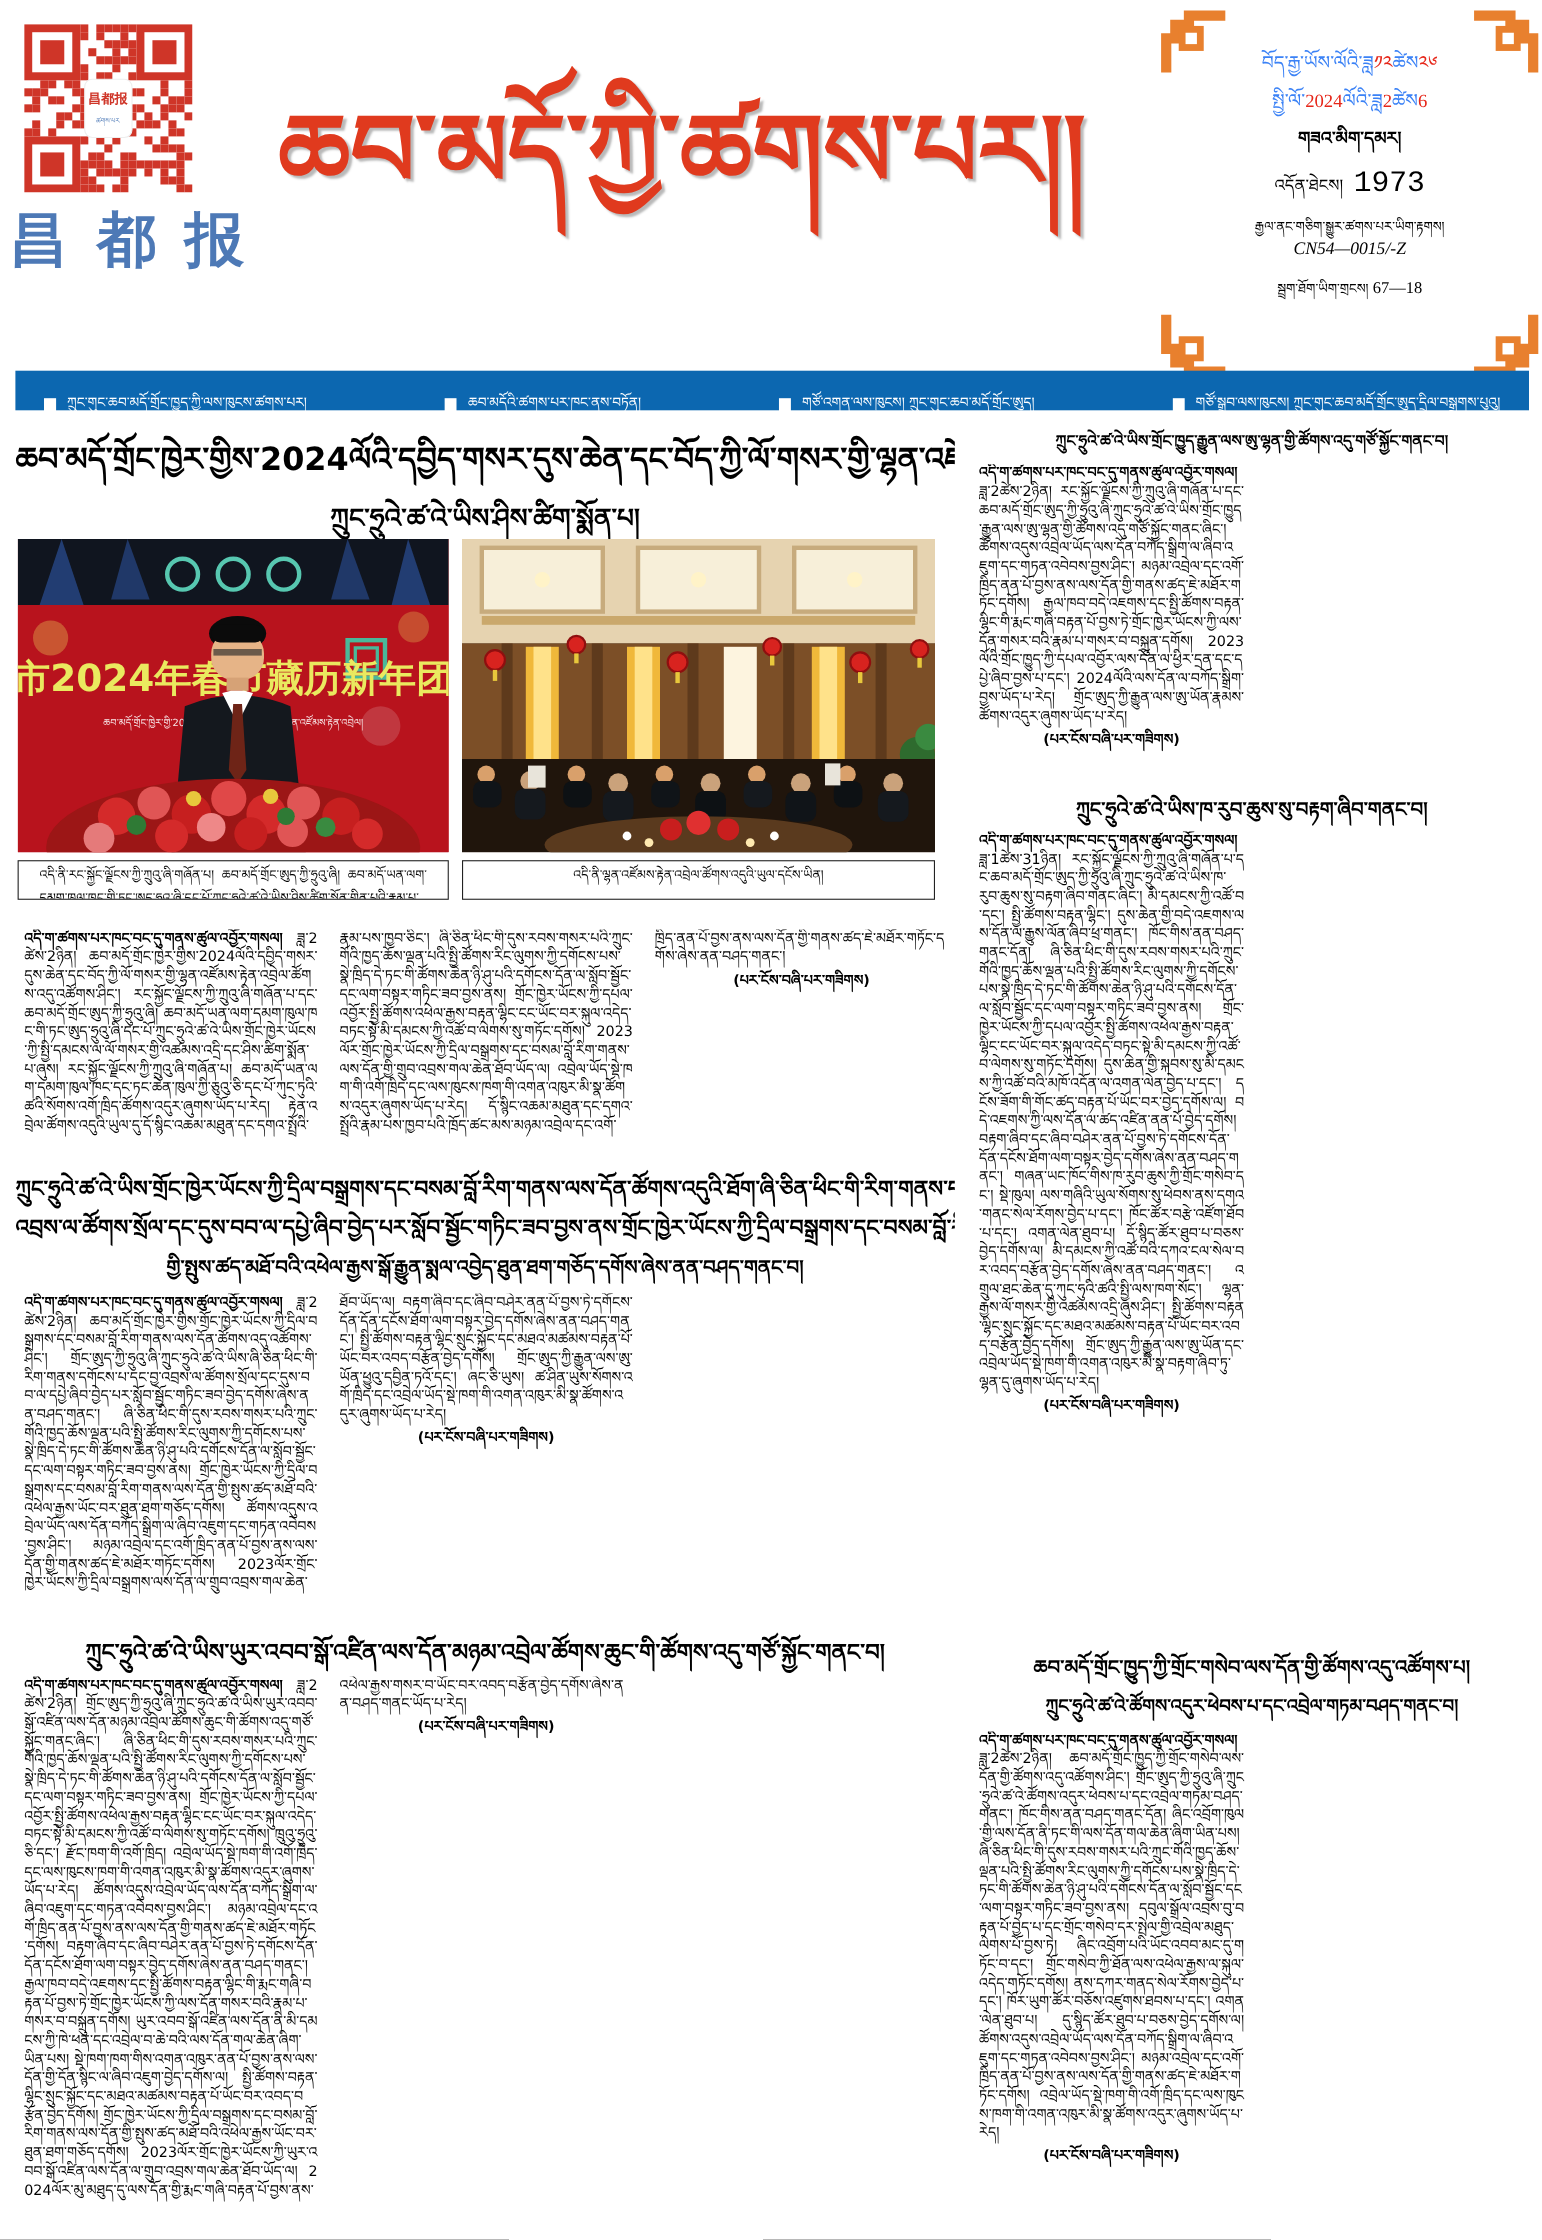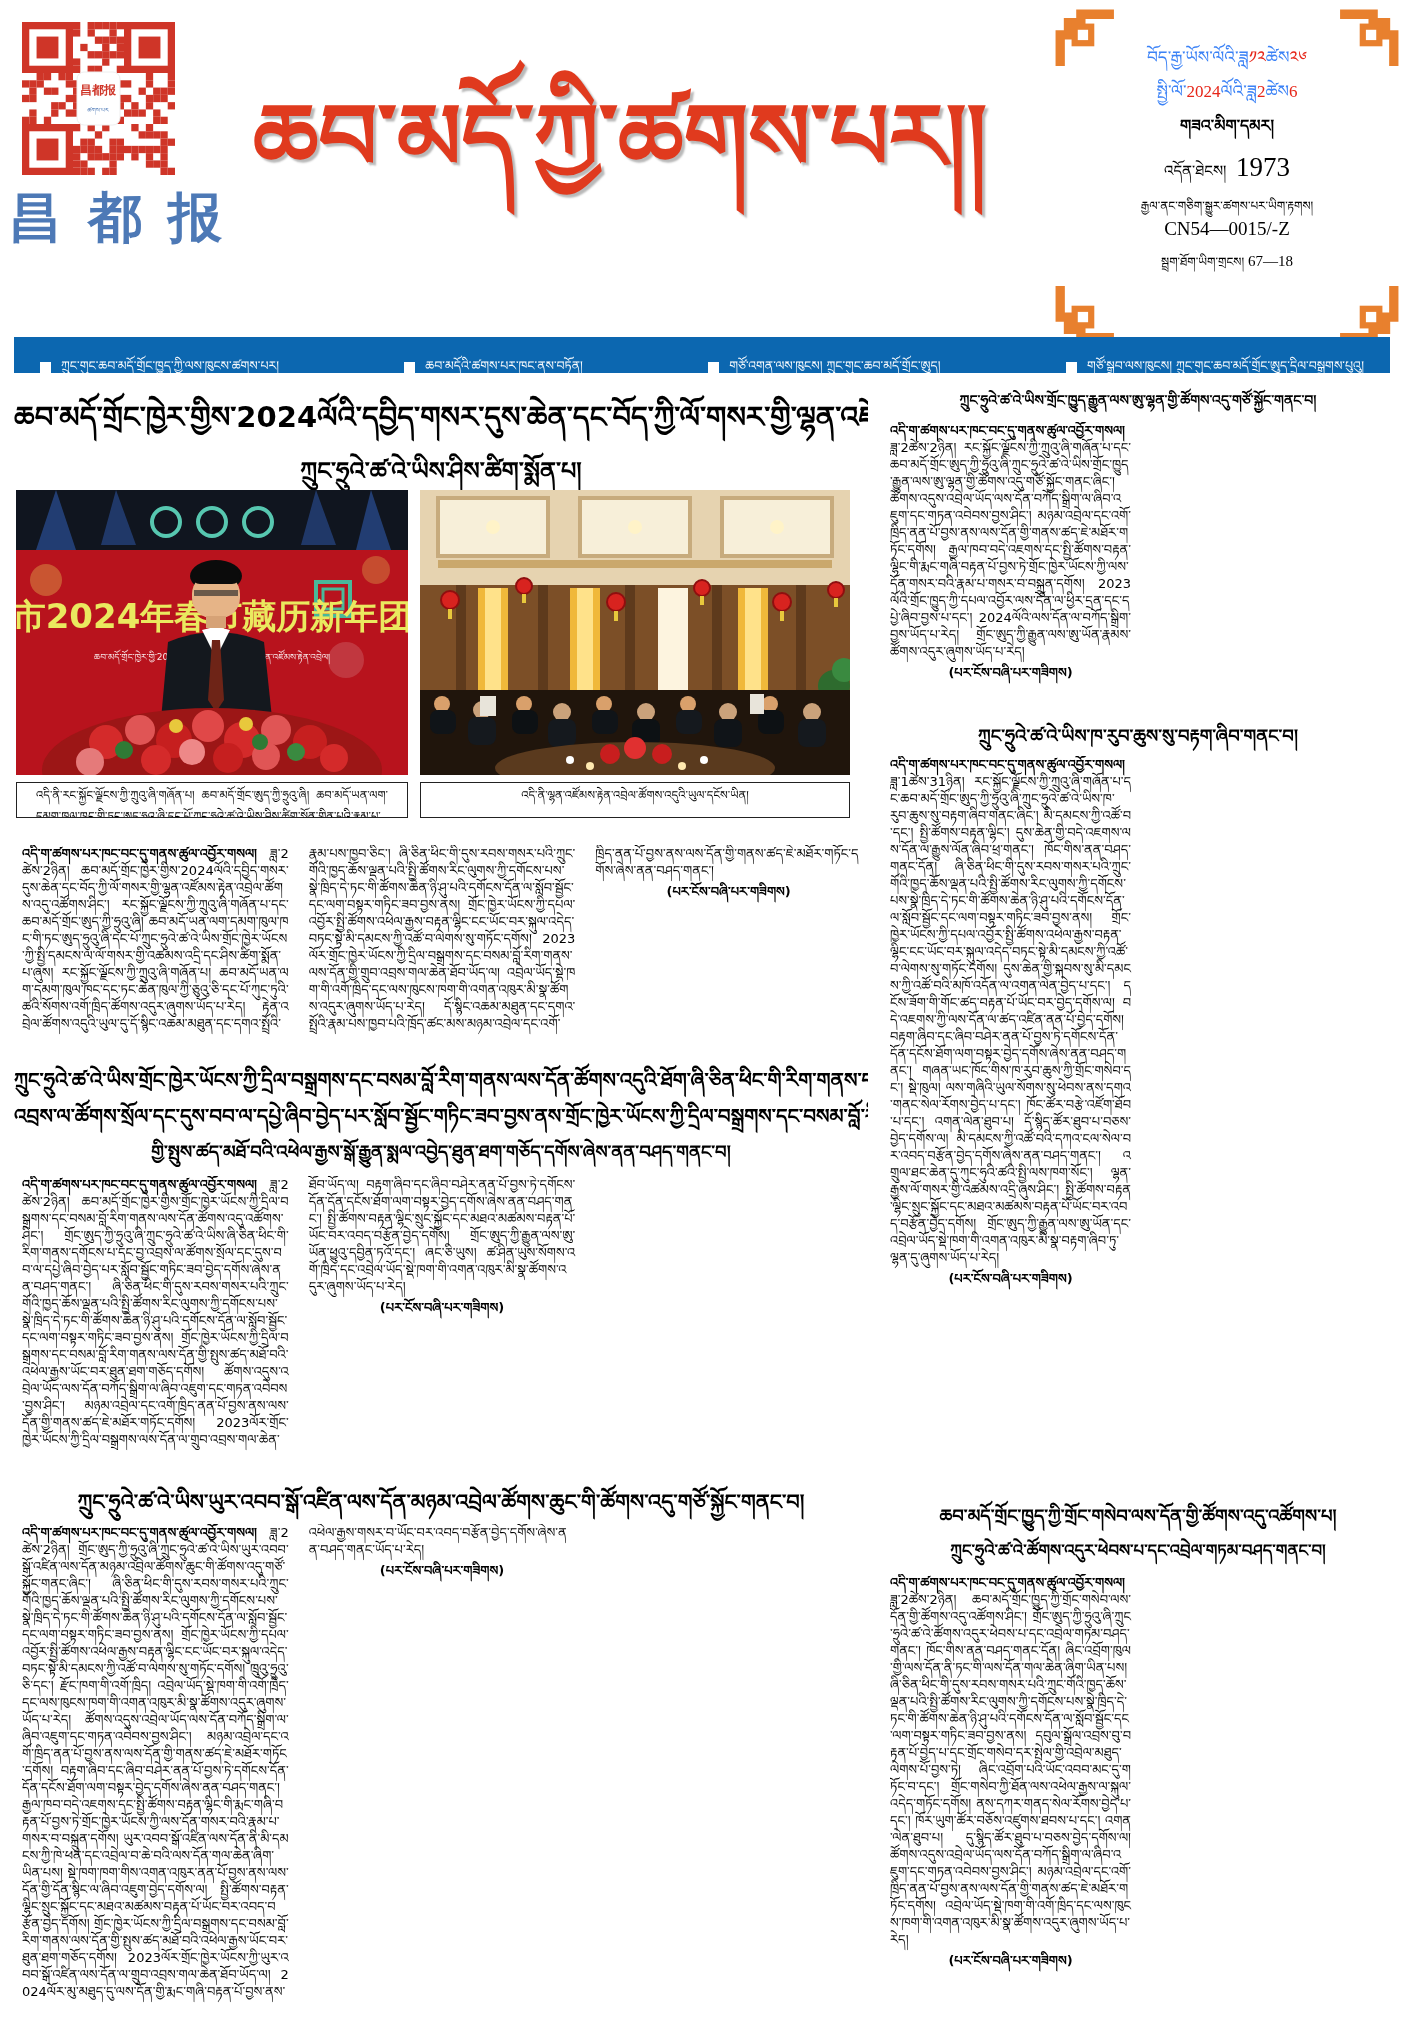--- a/index.html
+++ b/index.html
@@ -19,23 +19,23 @@
   .k-bl{left:-4px;bottom:-4px;transform:scaleY(-1);}
   .k-br{right:-4px;bottom:-4px;transform:scale(-1,-1);}
   .ib-line{position:absolute;left:30px;width:278px;text-align:center;white-space:nowrap;overflow:hidden;}
   .cyan{color:#3b82f6;}
   .rednum{color:#e62619;}
   .serifnum{font-family:"Liberation Serif",serif;}
   .ib1{top:28px;font-size:17px;}
   .ib2{top:62px;font-size:17px;}
   .ib3{top:98px;font-size:16px;font-weight:bold;}
   .ib4{top:142px;font-size:15px;}
-  .ib4 .big{font-size:27px;font-family:Liberation Serif, serif;}
+  .ib4 .big{font-size:27px;font-family:Liberation Mono, monospace;}
   .ib5{top:182px;font-size:12px;}
-  .ib6{top:208px;font-size:19px;font-family:"Liberation Serif",serif;}
+  .ib6{top:208px;font-size:16px;font-family:"Liberation Serif",serif;font-style:italic;}
   .ib7{top:238px;font-size:12px;}
   .ib7 .serifnum{font-size:15px;}
   
   .infobar{position:absolute;left:14px;top:337px;width:1376px;height:36px;background:#0c67b0;
            display:flex;align-items:center;justify-content:space-between;padding:0 26px;box-sizing:border-box;}
   .infobar .item{color:#fff;font-size:12.5px;white-space:nowrap;overflow:hidden;display:flex;align-items:center;gap:10px;margin-top:28px;}
   .infobar .sq{width:11px;height:15px;background:#fff;flex:0 0 auto;}
   
   .headline{font-weight:bold;color:#000;white-space:nowrap;overflow:hidden;}
   .body-text{font-size:13px;line-height:17px;text-align:justify;word-break:break-all;overflow:hidden;column-fill:auto;}

